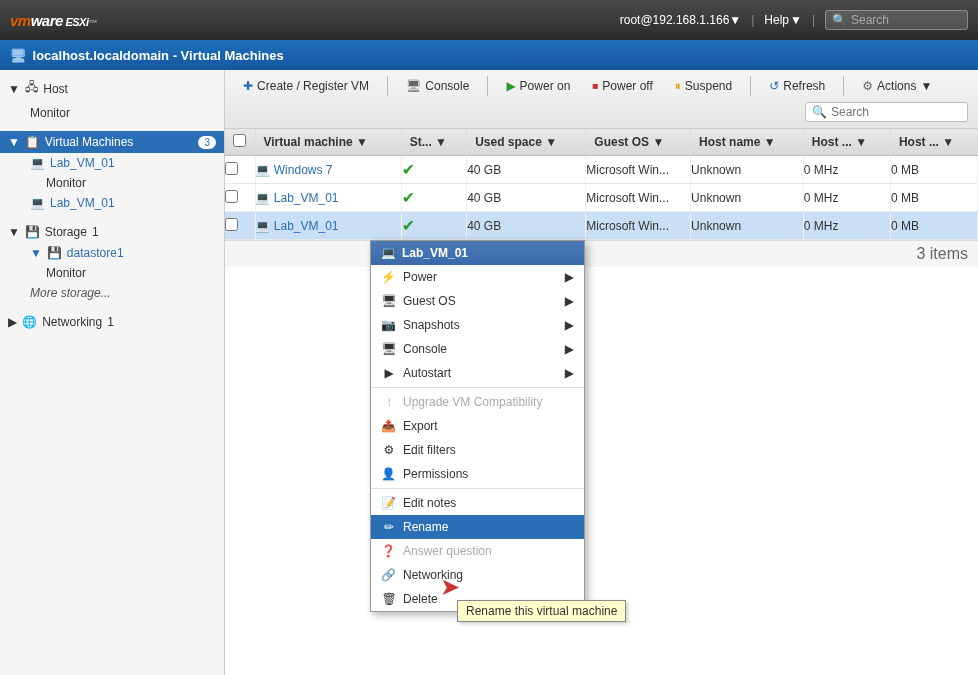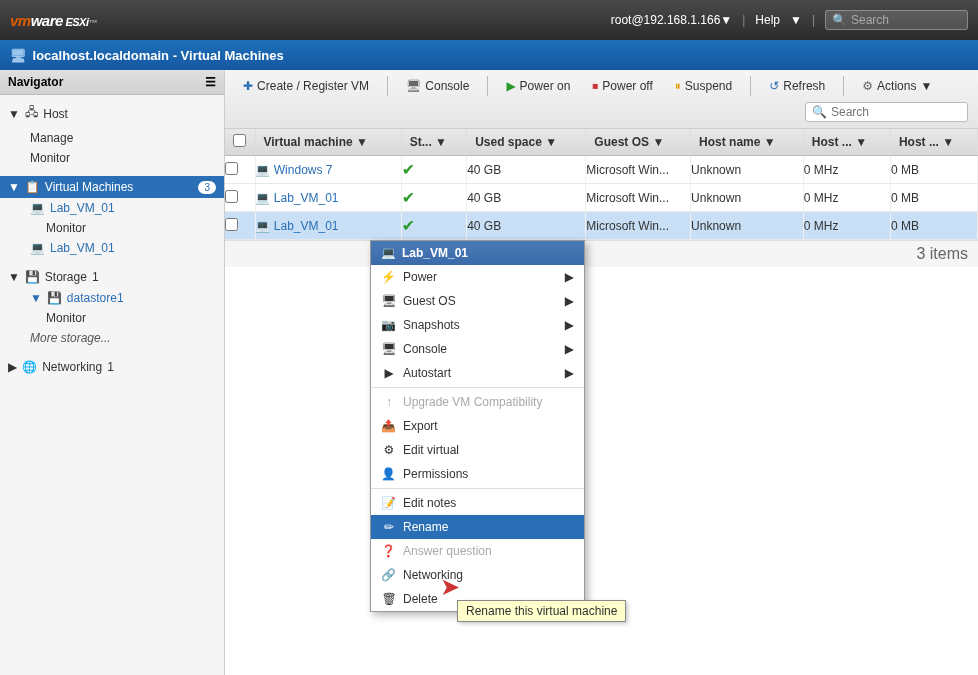--- a/index.html
+++ b/index.html
@@ -12,21 +12,21 @@
       display: flex;
       align-items: center;
       padding: 0 10px;
       justify-content: space-between;
     }
     .top-bar-left { display: flex; align-items: center; gap: 6px; }
     .vmware-logo { color: #fff; font-size: 14px; font-weight: bold; letter-spacing: -0.5px; }
     .top-bar-right { display: flex; align-items: center; gap: 10px; color: #ccc; font-size: 12px; }
     .top-bar-right .user-info { display: flex; align-items: center; color: #fff; }
     .top-bar-right .separator { color: #888; }
-    .top-bar-right .help-btn { display: flex; align-items: center; gap: 10px; color: #fff; cursor: pointer; }
+    .top-bar-right .help-btn { display: flex; align-items: center; gap: 1px; color: #fff; cursor: pointer; }
     .search-box-top {
       display: flex; align-items: center;
       background: rgba(255,255,255,0.15);
       border: 1px solid rgba(255,255,255,0.3);
       border-radius: 3px;
       padding: 2px 6px;
       gap: 4px;
     }
     .search-box-top input {
       background: transparent; border: none; outline: none;
@@ -288,35 +288,26 @@
 </div>
 
 <div class="header-bar">
   <span class="icon">🖥</span>
   <span>localhost.localdomain - Virtual Machines</span>
 </div>
 
 <div class="main-layout">
 
   <div class="sidebar">
-    <div class="sidebar-header">
-      <div class="title">
-        <span>Navigator</span>
-      </div>
-      <span>☰</span>
-    </div>
 
     <div class="sidebar-section">
       <div class="sidebar-group-header">
         <span>▼</span>
         <span>🖧</span>
         <span>Host</span>
-      </div>
-      <div class="sidebar-child plain">
-        <span>Manage</span>
       </div>
       <div class="sidebar-child plain">
         <span>Monitor</span>
       </div>
     </div>
 
     <div class="sidebar-section">
       <div class="sidebar-group-header active" style="background:#2a6fb5; color:#fff; padding:4px 8px;">
         <span>▼</span>
         <span>📋</span>
@@ -510,21 +501,21 @@
     <span>Upgrade VM Compatibility</span>
 
   </div>
       <div class="cm-item">
     <span class="cm-icon">📤</span>
     <span>Export</span>
 
   </div>
       <div class="cm-item">
     <span class="cm-icon">⚙</span>
-    <span>Edit virtual</span>
+    <span>Edit filters</span>
 
   </div>
       <div class="cm-item">
     <span class="cm-icon">👤</span>
     <span>Permissions</span>
 
   </div>
       <div class="cm-separator"></div>
       <div class="cm-item">
     <span class="cm-icon">📝</span>

